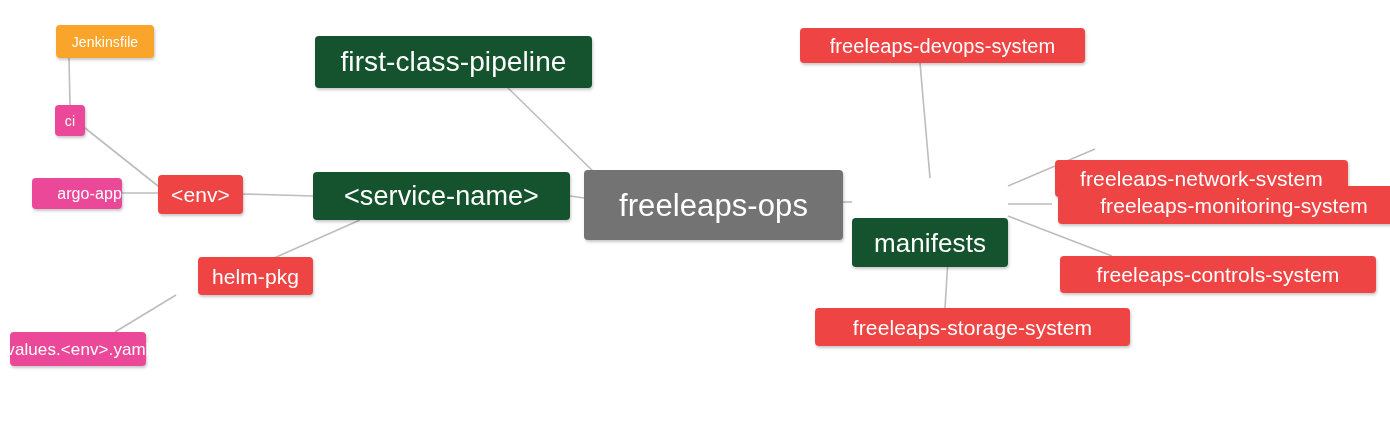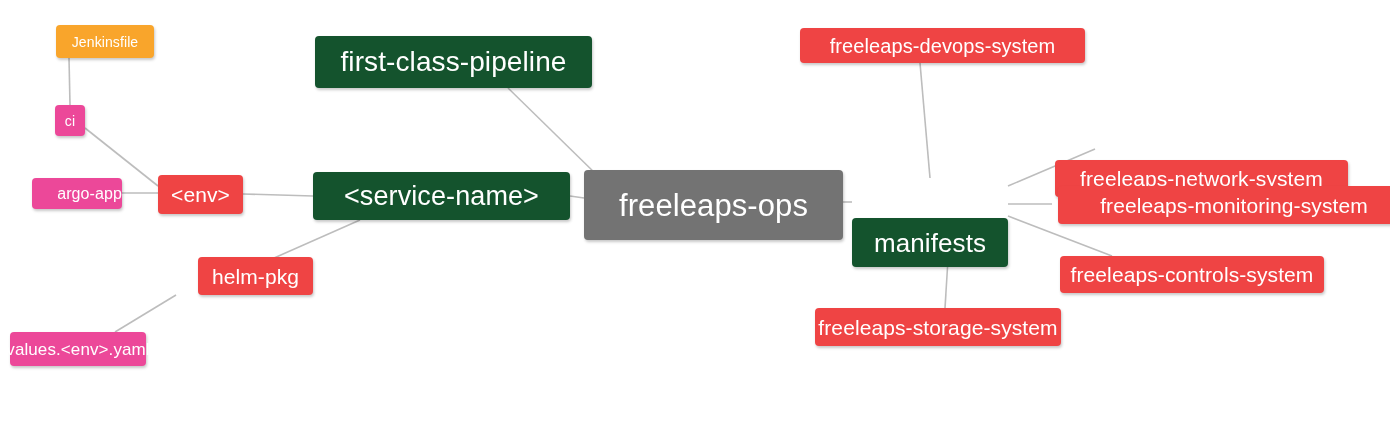--- a/index.html
+++ b/index.html
@@ -76,20 +76,20 @@
       </div>
       <div class="node n-green" style="left: 800px; top: 28px; width: 285px; height: 35px; font-size: 20px;">
         <span>freeleaps-devops-system</span>
       </div>
       <div class="node n-green" style="left: 1055px; top: 112px; width: 293px; height: 37px; font-size: 21px; margin-top: 48px;">
         <span>freeleaps-network-system</span>
       </div>
       <div class="node n-green" style="left: 1052px; top: 186px; width: 352px; height: 38px; font-size: 21px; margin-left: 6px;">
         <span>freeleaps-monitoring-system</span>
       </div>
-      <div class="node n-green" style="left: 1060px; top: 256px; width: 264px; height: 37px; font-size: 21px;">
+      <div class="node n-green" style="left: 1060px; top: 256px; width: 316px; height: 37px; font-size: 21px;">
         <span>freeleaps-controls-system</span>
       </div>
-      <div class="node n-green" style="left: 815px; top: 308px; width: 246px; height: 38px; font-size: 21px;">
+      <div class="node n-green" style="left: 815px; top: 308px; width: 315px; height: 38px; font-size: 21px;">
         <span>freeleaps-storage-system</span>
       </div>
     </div>
 </div>
 
 </body></html>

